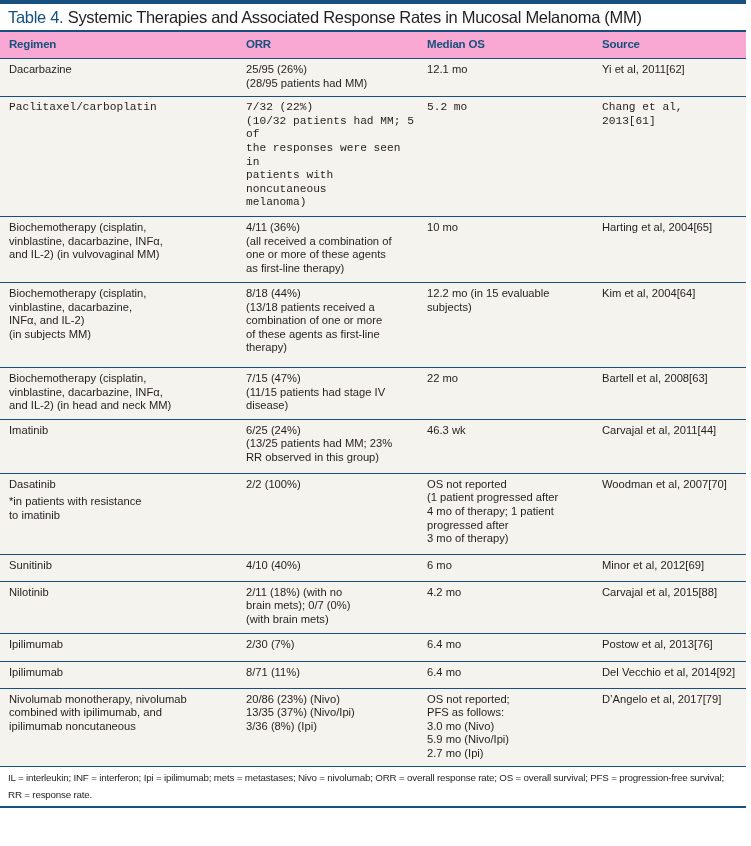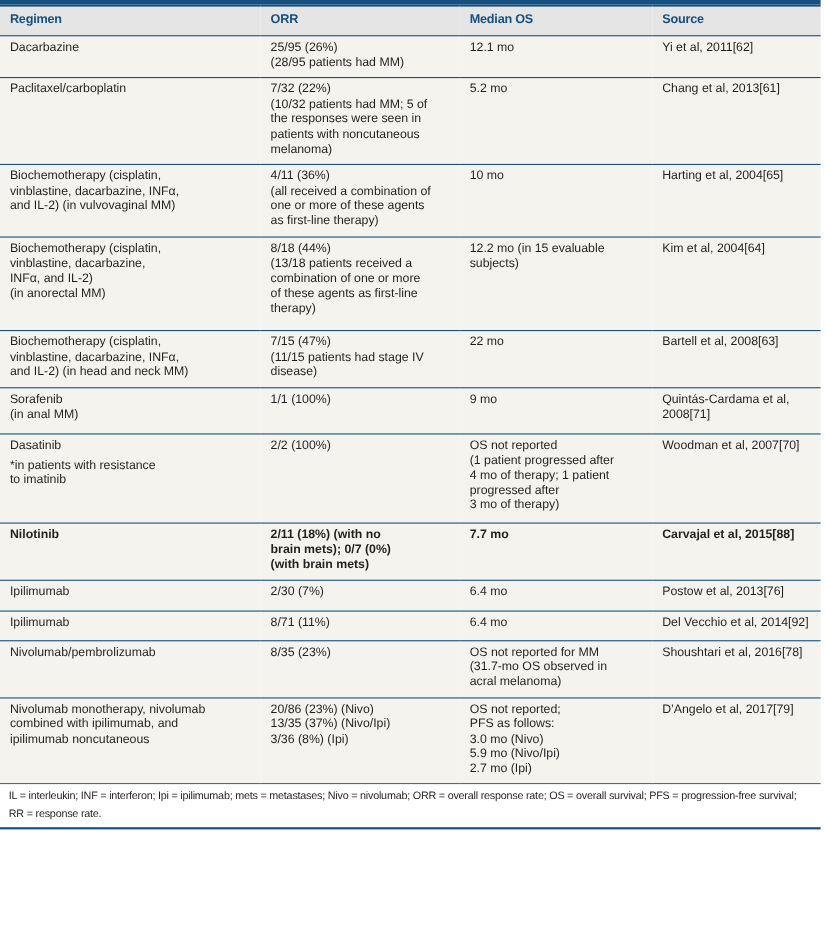--- a/index.html
+++ b/index.html
@@ -5,36 +5,37 @@
   html, body { margin: 0; padding: 0; background: #ffffff; }
   body { width: 751px; height: 846px; position: relative; overflow: hidden;
          font-family: "Liberation Sans", sans-serif; color: #231f20; }
   .wrap { position: absolute; left: 0; top: 0; width: 746px; }
   .topbar { height: 4px; background: #15507e; }
   .title { height: 26px; line-height: 26px; padding-left: 8px; font-size: 16.5px;
            font-family: "Liberation Sans", sans-serif; letter-spacing: -0.3px; color: #231f20; white-space: nowrap; }
   .title .num { color: #15507e; }
   table { border-collapse: collapse; width: 746px; table-layout: fixed; font-size: 11.2px; line-height: 13.6px; }
   col.c1 { width: 237px; } col.c2 { width: 181px; } col.c3 { width: 175px; } col.c4 { width: 153px; }
-  thead tr { background: #e5e5e5; }
+  thead tr { background: #f9a8d4; }
   thead th { text-align: left; font-weight: bold; color: #15507e; font-size: 11.5px;
              height: 26px; padding: 0 0 0 9px; border-top: 2px solid #15507e; border-bottom: 1.5px solid #15507e;
              letter-spacing: -0.2px; }
   tbody tr { background: #f4f3ed; }
   tbody td { vertical-align: top; padding: 4px 4px 6px 9px; border-bottom: 1.5px solid #15507e; }
   .line { display: block; }
   .sub { display: block; margin-top: 4px; }
   .footnote { background: #ffffff; font-size: 9.8px; line-height: 17px; padding: 2px 8px 3px 8px;
               border-bottom: 2px solid #15507e; letter-spacing: -0.2px; }
 </style>
 </head>
 <body>
 
 <div class="wrap">
   <div class="topbar"></div>
+  <div class="title"><span class="num">Table 4.</span> <span>Systemic Therapies and Associated Response Rates in Mucosal Melanoma (MM)</span></div>
   <table>
     <colgroup>
         <col class="c1">
         <col class="c2">
         <col class="c3">
         <col class="c4">
       </colgroup>
     <thead>
       <tr>
         <th>Regimen</th>
@@ -52,21 +53,21 @@
             <span class="line">25/95 (26%)</span>
             <span class="line">(28/95 patients had MM)</span>
           </td>
           <td>
             <span class="line">12.1 mo</span>
           </td>
           <td>
             <span class="line">Yi et al, 2011[62]</span>
           </td>
         </tr>
-        <tr style="height: 77px;">
+        <tr style="height: 77px; font-family: Liberation Mono, monospace;">
           <td>
             <span class="line">Paclitaxel/carboplatin</span>
           </td>
           <td>
             <span class="line">7/32 (22%)</span>
             <span class="line">(10/32 patients had MM; 5 of</span>
             <span class="line">the responses were seen in</span>
             <span class="line">patients with noncutaneous</span>
             <span class="line">melanoma)</span>
           </td>
@@ -94,21 +95,21 @@
           </td>
           <td>
             <span class="line">Harting et al, 2004[65]</span>
           </td>
         </tr>
         <tr style="height: 85px;">
           <td>
             <span class="line">Biochemotherapy (cisplatin,</span>
             <span class="line">vinblastine, dacarbazine,</span>
             <span class="line">INFα, and IL-2)</span>
-            <span class="line">(in anorectal MM)</span>
+            <span class="line">(in subjects MM)</span>
           </td>
           <td>
             <span class="line">8/18 (44%)</span>
             <span class="line">(13/18 patients received a</span>
             <span class="line">combination of one or more</span>
             <span class="line">of these agents as first-line</span>
             <span class="line">therapy)</span>
           </td>
           <td>
             <span class="line">12.2 mo (in 15 evaluable</span>
@@ -129,34 +130,34 @@
             <span class="line">(11/15 patients had stage IV</span>
             <span class="line">disease)</span>
           </td>
           <td>
             <span class="line">22 mo</span>
           </td>
           <td>
             <span class="line">Bartell et al, 2008[63]</span>
           </td>
         </tr>
-        <tr style="height: 42px;">
-          <td>
-            <span class="line">Sorafenib</span>
-            <span class="line">(in anal MM)</span>
-          </td>
-          <td>
-            <span class="line">1/1 (100%)</span>
-          </td>
-          <td>
-            <span class="line">9 mo</span>
-          </td>
-          <td>
-            <span class="line">Quintás-Cardama et al,</span>
-            <span class="line">2008[71]</span>
+        <tr style="height: 54px;">
+          <td>
+            <span class="line">Imatinib</span>
+          </td>
+          <td>
+            <span class="line">6/25 (24%)</span>
+            <span class="line">(13/25 patients had MM; 23%</span>
+            <span class="line">RR observed in this group)</span>
+          </td>
+          <td>
+            <span class="line">46.3 wk</span>
+          </td>
+          <td>
+            <span class="line">Carvajal et al, 2011[44]</span>
           </td>
         </tr>
         <tr style="height: 81px;">
           <td>
             <span class="line">Dasatinib</span>
             <span class="line sub">*in patients with resistance</span>
             <span class="line">to imatinib</span>
           </td>
           <td>
             <span class="line">2/2 (100%)</span>
@@ -165,31 +166,45 @@
             <span class="line">OS not reported</span>
             <span class="line">(1 patient progressed after</span>
             <span class="line">4 mo of therapy; 1 patient</span>
             <span class="line">progressed after</span>
             <span class="line">3 mo of therapy)</span>
           </td>
           <td>
             <span class="line">Woodman et al, 2007[70]</span>
           </td>
         </tr>
-        <tr style="height: 45px; font-weight: bold;">
+        <tr style="height: 27px;">
+          <td>
+            <span class="line">Sunitinib</span>
+          </td>
+          <td>
+            <span class="line">4/10 (40%)</span>
+          </td>
+          <td>
+            <span class="line">6 mo</span>
+          </td>
+          <td>
+            <span class="line">Minor et al, 2012[69]</span>
+          </td>
+        </tr>
+        <tr style="height: 45px;">
           <td>
             <span class="line">Nilotinib</span>
           </td>
           <td>
             <span class="line">2/11 (18%) (with no</span>
             <span class="line">brain mets); 0/7 (0%)</span>
             <span class="line">(with brain mets)</span>
           </td>
           <td>
-            <span class="line">7.7 mo</span>
+            <span class="line">4.2 mo</span>
           </td>
           <td>
             <span class="line">Carvajal et al, 2015[88]</span>
           </td>
         </tr>
         <tr style="height: 28px;">
           <td>
             <span class="line">Ipilimumab</span>
           </td>
           <td>
@@ -207,36 +222,20 @@
             <span class="line">Ipilimumab</span>
           </td>
           <td>
             <span class="line">8/71 (11%)</span>
           </td>
           <td>
             <span class="line">6.4 mo</span>
           </td>
           <td>
             <span class="line">Del Vecchio et al, 2014[92]</span>
-          </td>
-        </tr>
-        <tr style="height: 50px;">
-          <td>
-            <span class="line">Nivolumab/pembrolizumab</span>
-          </td>
-          <td>
-            <span class="line">8/35 (23%)</span>
-          </td>
-          <td>
-            <span class="line">OS not reported for MM</span>
-            <span class="line">(31.7-mo OS observed in</span>
-            <span class="line">acral melanoma)</span>
-          </td>
-          <td>
-            <span class="line">Shoushtari et al, 2016[78]</span>
           </td>
         </tr>
         <tr style="height: 78px;">
           <td>
             <span class="line">Nivolumab monotherapy, nivolumab</span>
             <span class="line">combined with ipilimumab, and</span>
             <span class="line">ipilimumab noncutaneous</span>
           </td>
           <td>
             <span class="line">20/86 (23%) (Nivo)</span>

